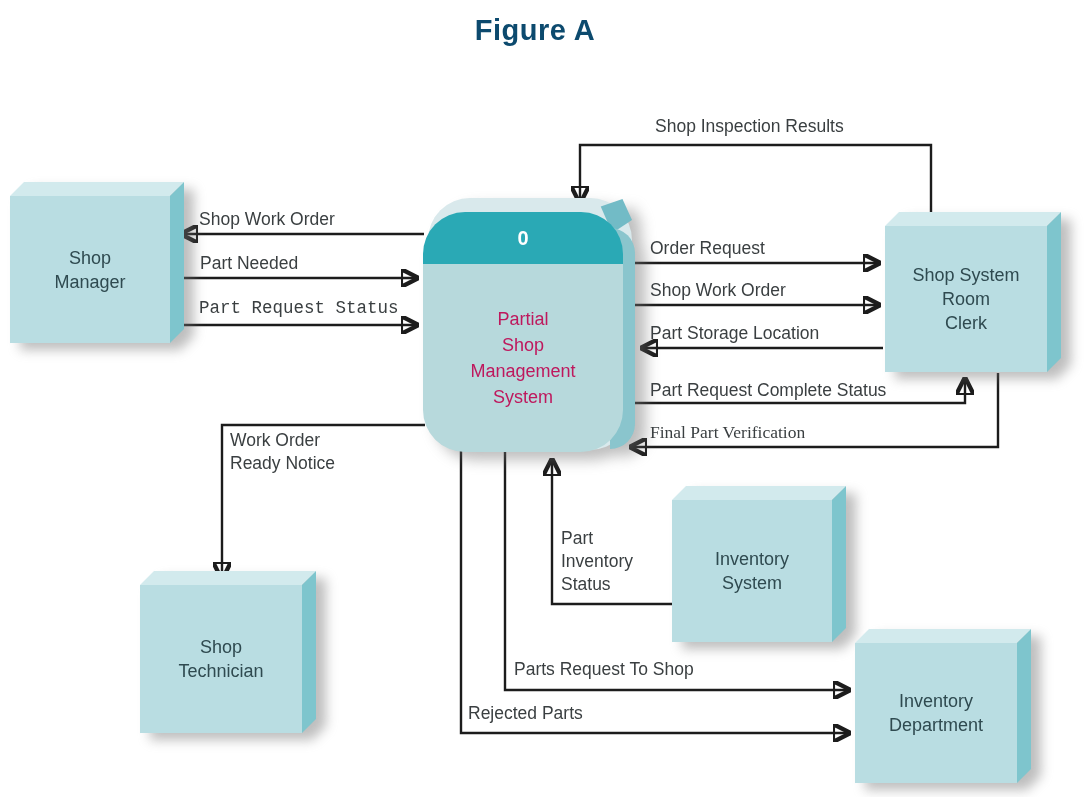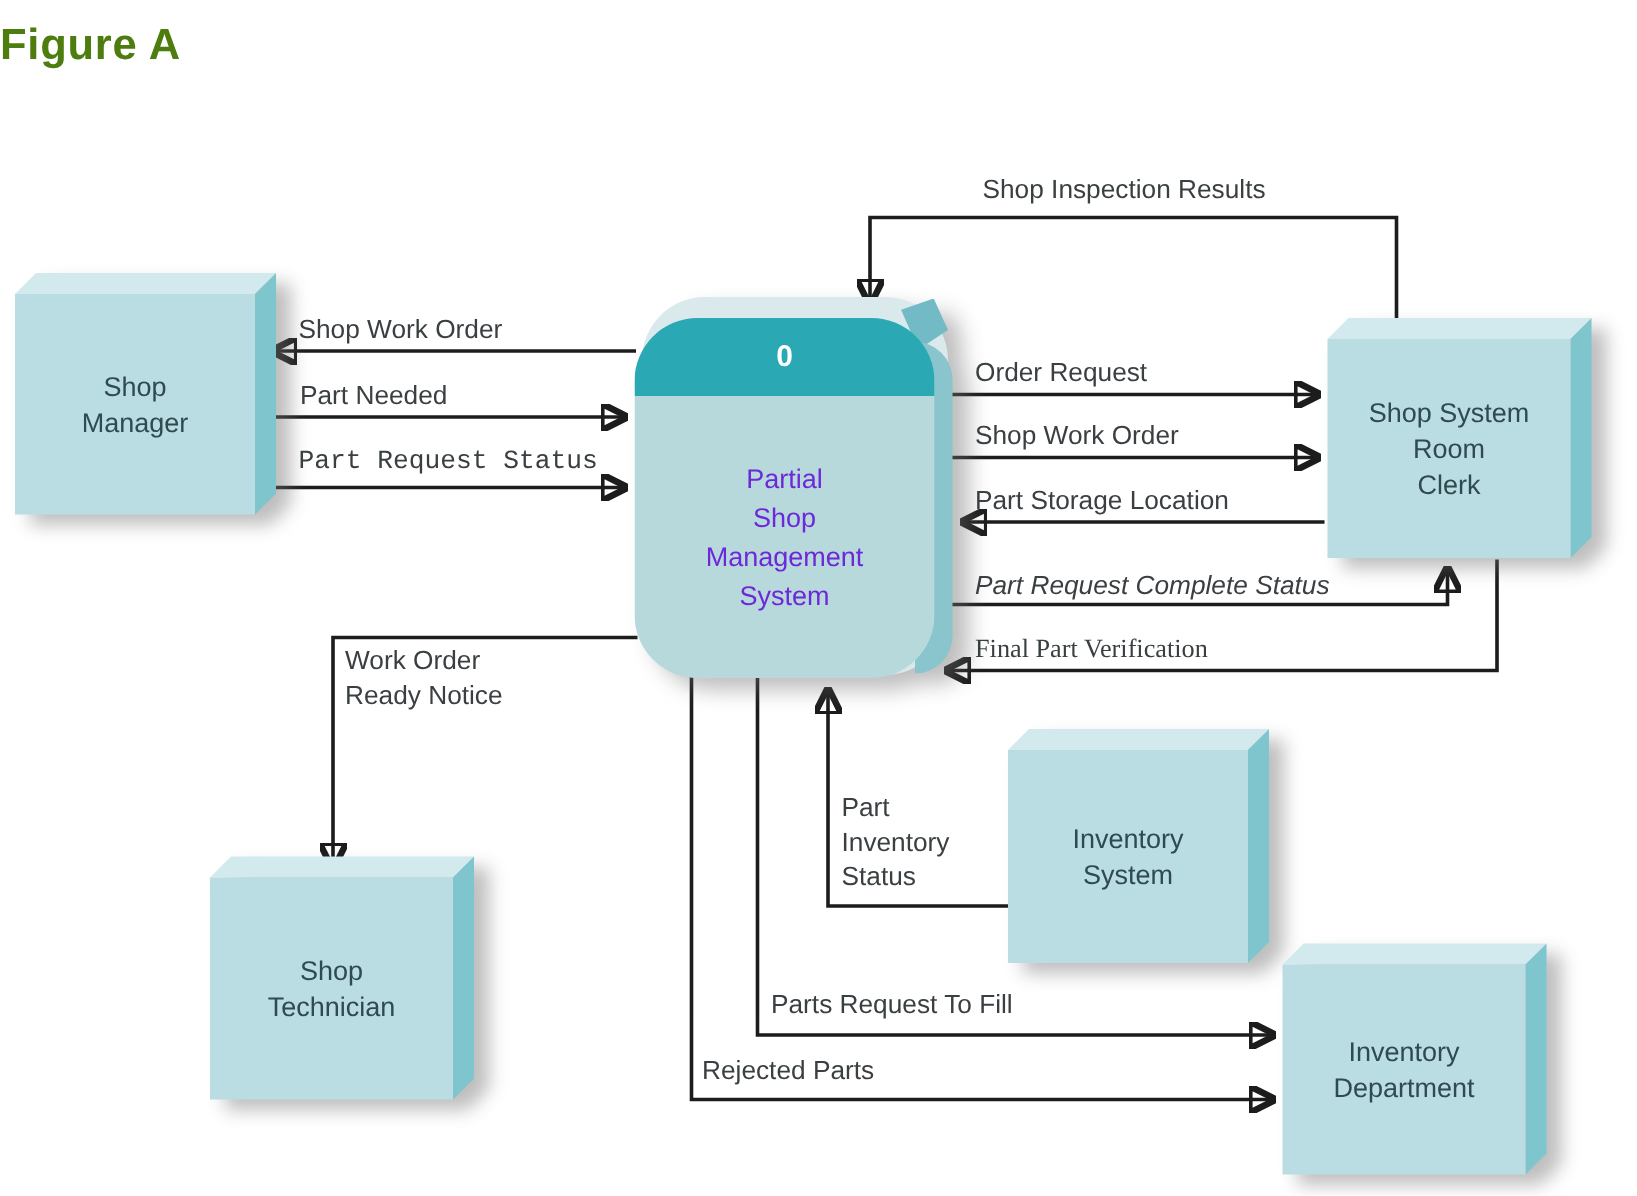--- a/index.html
+++ b/index.html
@@ -1,22 +1,22 @@
 <!DOCTYPE html>
 <html><head>
 <meta charset="utf-8">
 <style>
   html,body { margin:0; padding:0; background:#ffffff; }
   #canvas {
     position:relative; width:1091px; height:797px; background:#ffffff;
     font-family:"Liberation Sans", sans-serif; overflow:hidden;
   }
   .title {
-    position:absolute; left:0; top:14px; width:1070px; text-align:left;
-    font-size:29px; font-weight:bold; color:#4d7c0f; letter-spacing:0.5px;
+    position:absolute; left:0; top:14px; width:1070px; text-align:center;
+    font-size:29px; font-weight:bold; color:#0c4a6e; letter-spacing:0.5px;
   }
   
   .cube { position:absolute; filter:drop-shadow(10px 7px 6px rgba(110,110,110,0.45)); }
   .cube-top {
     position:absolute; left:0; top:-14px; width:100%; height:14px;
     background:#d2eaed; transform:skewX(-45deg); transform-origin:0 100%;
   }
   .cube-side {
     position:absolute; left:100%; top:0; width:14px; height:100%;
     background:#7ec5cd; transform:skewY(-45deg); transform-origin:0 0;
@@ -32,21 +32,21 @@
   .proc-group { position:absolute; left:0; top:0; width:0; height:0; filter:drop-shadow(11px 8px 7px rgba(110,110,110,0.45)); }
   .proc-back-light { position:absolute; left:428px; top:198px; width:204px; height:252px; border-radius:42px; background:#d9e9ec; }
   .proc-wedge { position:absolute; left:598px; top:199px; width:34px; height:34px; background:#72bbc6;
                 clip-path:polygon(8% 22%, 72% 0, 100% 62%, 42% 100%); }
   .proc-back-dark { position:absolute; left:610px; top:228px; width:25px; height:221px; border-radius:0 26px 26px 0; background:#8ac5cd; }
   .proc { position:absolute; left:423px; top:212px; width:200px; height:240px; border-radius:42px; overflow:hidden; }
   .proc-header { height:52px; background:#2aa9b5; display:flex; align-items:center; justify-content:center; }
   .proc-number { color:#ffffff; font-size:20px; font-weight:bold; }
   .proc-body {
     height:188px; background:#b7d9dc; display:flex; align-items:center; justify-content:center;
-    font-size:18px; line-height:26px; color:#6d28d9; text-align:center; white-space:pre-line;
+    font-size:18px; line-height:26px; color:#be185d; text-align:center; white-space:pre-line;
   }
   
   #arrows { position:absolute; left:0; top:0; }
   #arrows path { fill:none; stroke:#1c1c1c; stroke-width:2.4px; }
   .flabel {
     position:absolute; font-size:17.5px; line-height:23px; color:#3a3f41; white-space:pre-line;
   }
 </style>
 </head>
 <body>
@@ -137,23 +137,23 @@
     </div>
   </div>
 
   <div class="flabel" style="left:199px; top:208px;">Shop Work Order</div>
   <div class="flabel" style="left:200px; top:252px;">Part Needed</div>
   <div class="flabel" style="left:199px; top:297px;font-family:Liberation Mono, monospace;">Part Request Status</div>
   <div class="flabel" style="left:655px; top:115px;">Shop Inspection Results</div>
   <div class="flabel" style="left:650px; top:237px;">Order Request</div>
   <div class="flabel" style="left:650px; top:279px;">Shop Work Order</div>
   <div class="flabel" style="left:650px; top:322px;">Part Storage Location</div>
-  <div class="flabel" style="left:650px; top:379px;font-style:italic;">Part Request Complete Status</div>
+  <div class="flabel" style="left:650px; top:379px;">Part Request Complete Status</div>
   <div class="flabel" style="left:650px; top:421px;font-family:Liberation Serif, serif;">Final Part Verification</div>
   <div class="flabel" style="left:230px; top:429px;">Work Order
 Ready Notice</div>
   <div class="flabel" style="left:561px; top:527px;">Part
 Inventory
 Status</div>
-  <div class="flabel" style="left:514px; top:658px;">Parts Request To Fill</div>
+  <div class="flabel" style="left:514px; top:658px;">Parts Request To Shop</div>
   <div class="flabel" style="left:468px; top:702px;">Rejected Parts</div>
 
 </div>
 
 </body></html>

